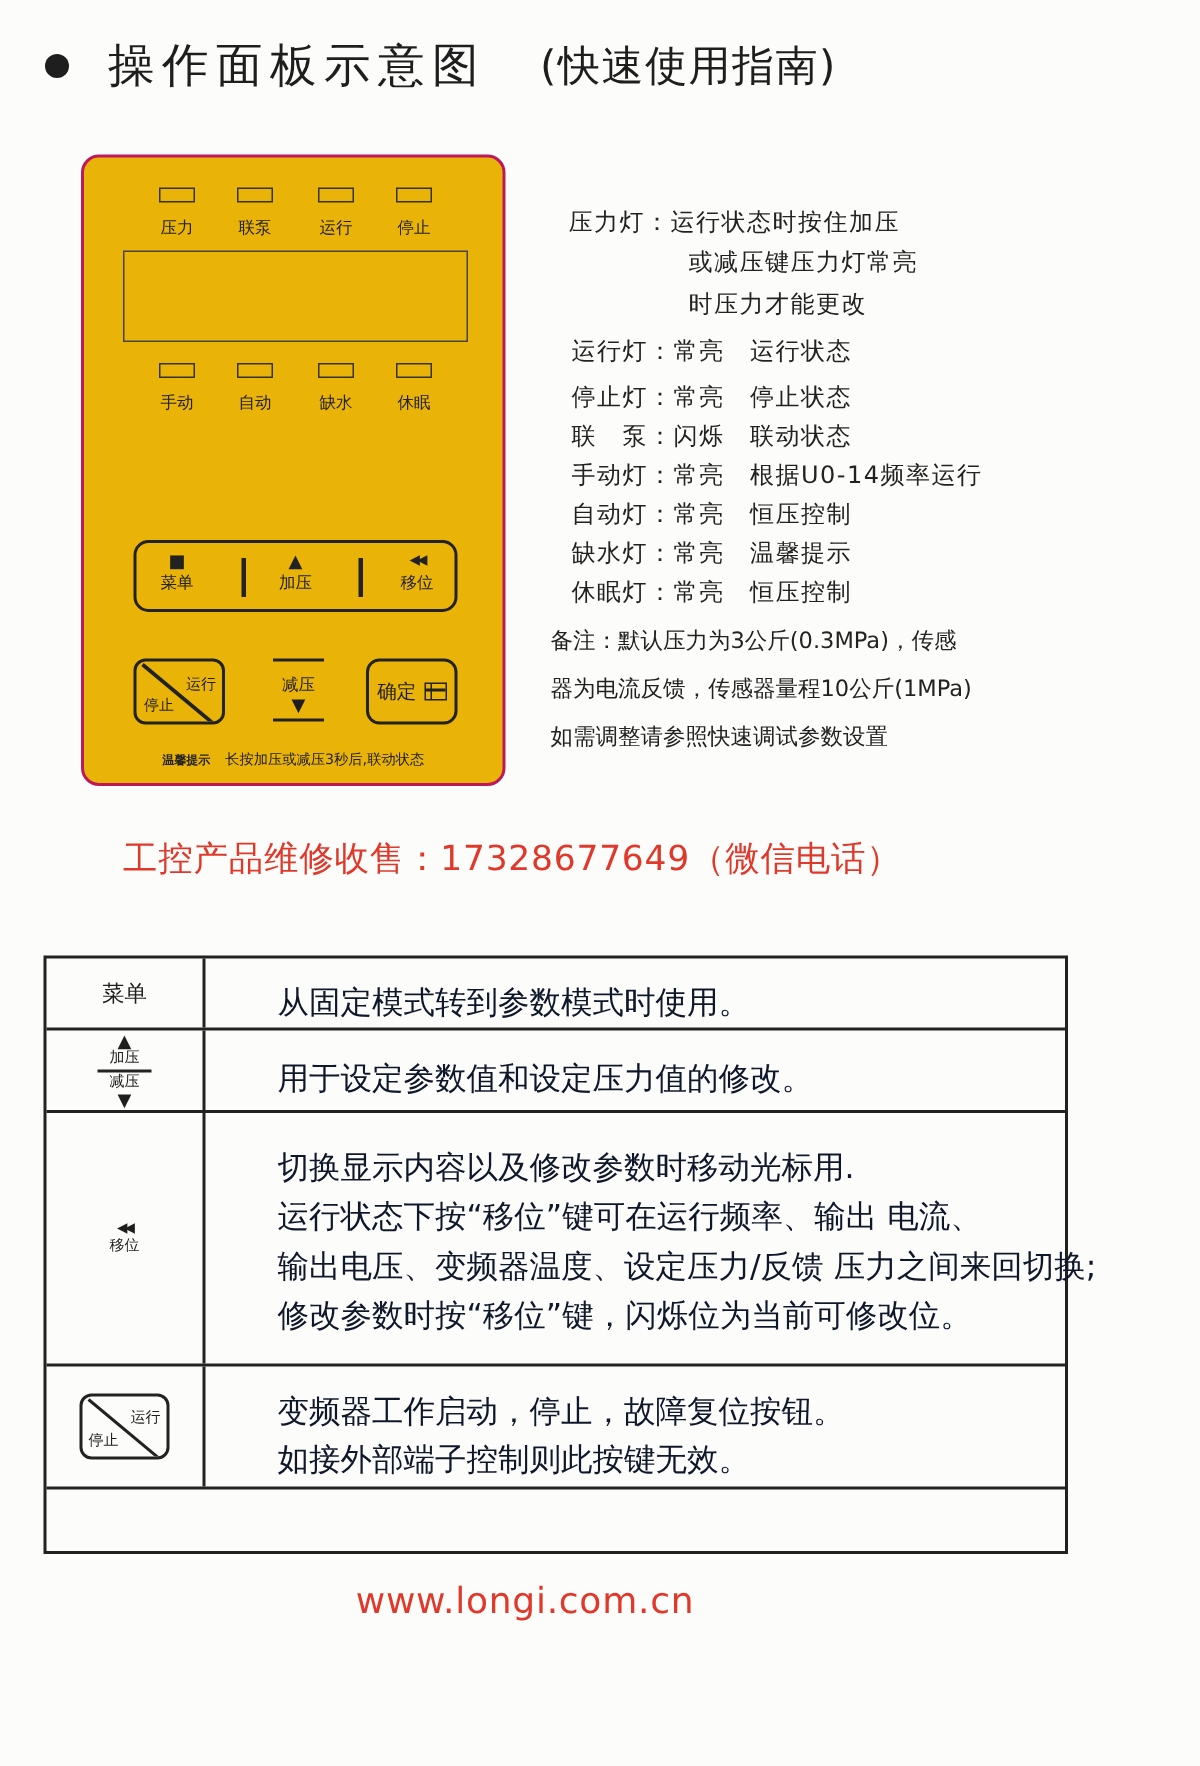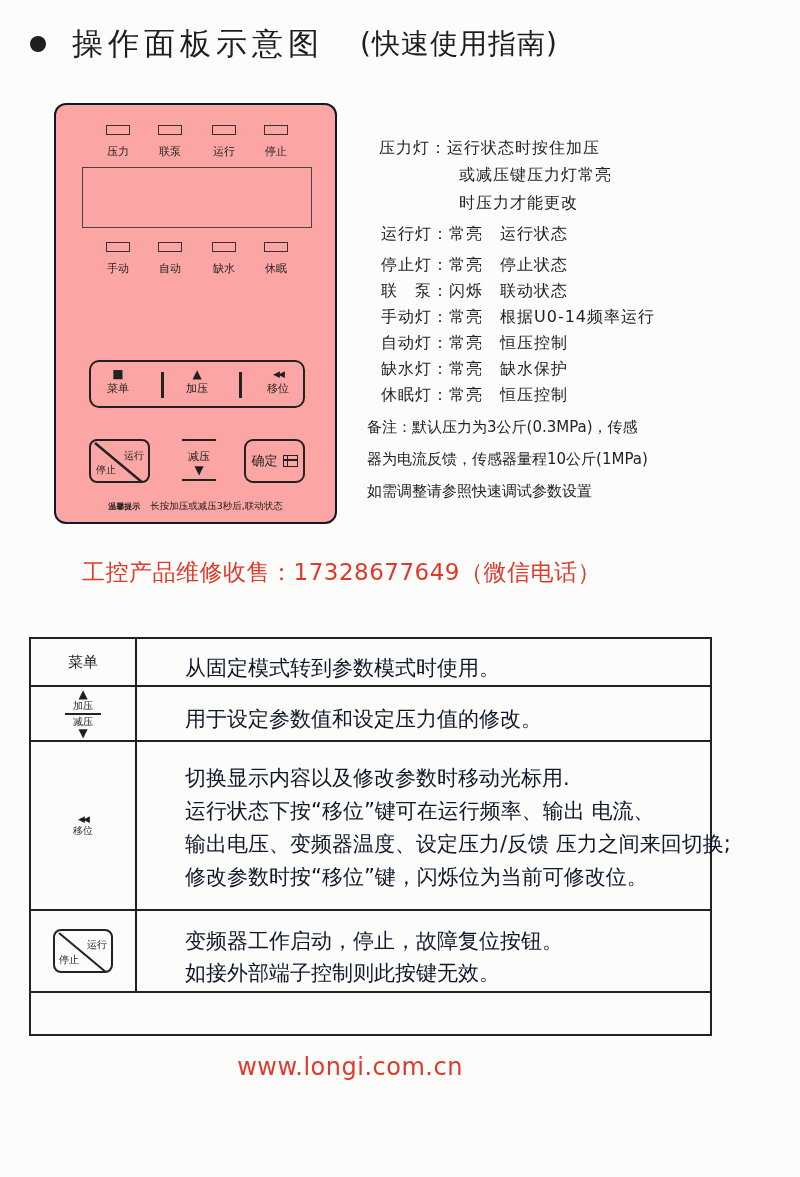--- a/index.html
+++ b/index.html
@@ -6,21 +6,21 @@
   html, body { width: 800px; height: 1177px; background: #fcfcfa; overflow: hidden; }
   body { position: relative; font-family: "DejaVu Sans", "Liberation Sans", sans-serif; color: #1e1e1e; }
 
   
   .title-row { position: absolute; left: 30px; top: 22px; height: 44px; display: flex; align-items: center; }
   .bullet { width: 16px; height: 16px; border-radius: 50%; background: #1e1e1e; margin-right: 26px; }
   .title-main { font-size: 31px; letter-spacing: 5px; font-weight: 500; }
   .title-sub { font-size: 28px; margin-left: 36px; letter-spacing: 1px; }
 
   
-  .panel { position: absolute; left: 54px; top: 103px; width: 283px; height: 421px; border: 2px solid #0f172a; border-radius: 12px; background: #fca5a5; }
+  .panel { position: absolute; left: 54px; top: 103px; width: 283px; height: 421px; border: 2px solid #be185d; border-radius: 12px; background: #eab308; }
   .led { position: absolute; width: 24px; height: 10px; border: 1.5px solid #333; }
   .led-label { position: absolute; font-size: 11px; width: 40px; text-align: center; color: #222; }
   .display { position: absolute; left: 26px; top: 62px; width: 230px; height: 61px; border: 1.5px solid #444; }
 
   .key-bar { position: absolute; left: 33px; top: 255px; width: 216px; height: 48px; border: 2.5px solid #222; border-radius: 10px; }
   .key-bar .sep { position: absolute; top: 10px; width: 3px; height: 26px; background: #222; }
   .key { position: absolute; text-align: center; font-family: "DejaVu Serif", serif; font-size: 11px; color: #222; }
   .key .glyph { display: block; font-size: 12px; line-height: 12px; height: 13px; }
 
   .btn-runstop { position: absolute; left: 33px; top: 334px; width: 61px; height: 44px; border: 2.5px solid #222; border-radius: 8px; overflow: hidden; }
@@ -143,21 +143,21 @@
 
 <div class="legend">
   <span class="line" style="left:0;top:0">压力灯：运行状态时按住加压</span>
   <span class="line" style="left:80px;top:27px">或减压键压力灯常亮</span>
   <span class="line" style="left:80px;top:55px">时压力才能更改</span>
   <span class="line" style="left:2px;top:86px">运行灯：常亮　运行状态</span>
   <span class="line" style="left:2px;top:117px">停止灯：常亮　停止状态</span>
   <span class="line" style="left:2px;top:143px">联　泵：闪烁　联动状态</span>
   <span class="line" style="left:2px;top:169px">手动灯：常亮　根据U0-14频率运行</span>
   <span class="line" style="left:2px;top:195px">自动灯：常亮　恒压控制</span>
-  <span class="line" style="left:2px;top:221px">缺水灯：常亮　缺水保护</span>
+  <span class="line" style="left:2px;top:221px">缺水灯：常亮　温馨提示</span>
   <span class="line" style="left:2px;top:247px">休眠灯：常亮　恒压控制</span>
 </div>
 
 <div class="note">
   <span class="line" style="left:0;top:0">备注：默认压力为3公斤(0.3MPa)，传感</span>
   <span class="line" style="left:0;top:32px">器为电流反馈，传感器量程10公斤(1MPa)</span>
   <span class="line" style="left:0;top:64px">如需调整请参照快速调试参数设置</span>
 </div>
 
 <div class="contact">工控产品维修收售：17328677649（微信电话）</div>

